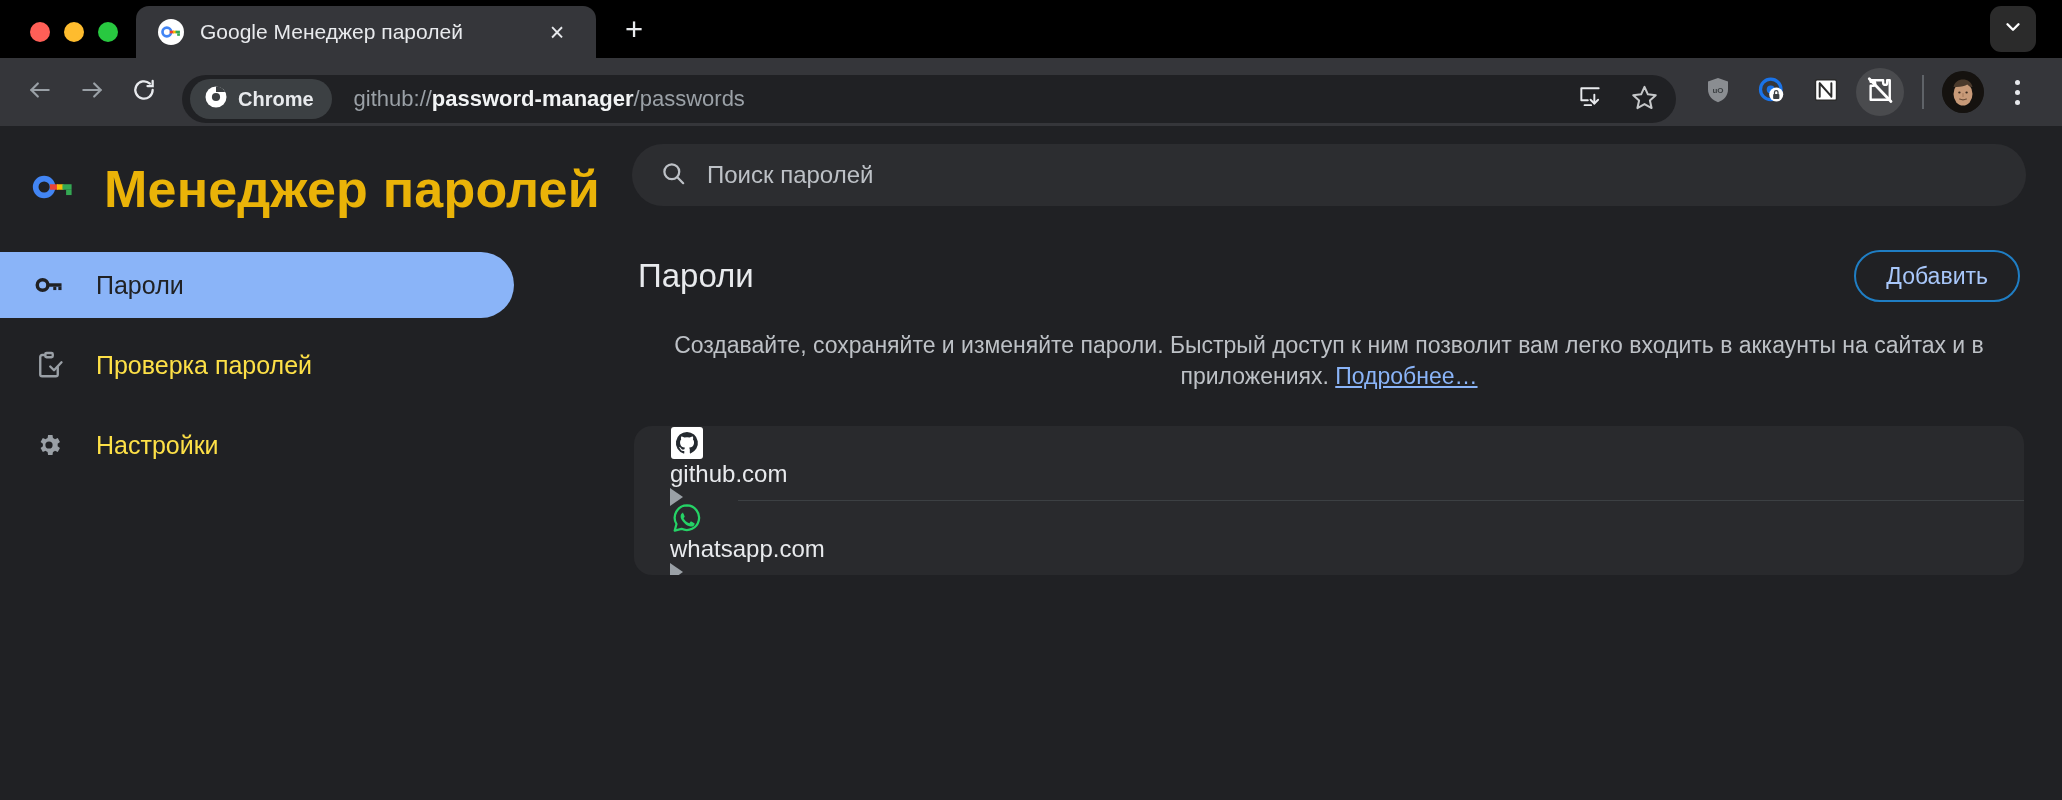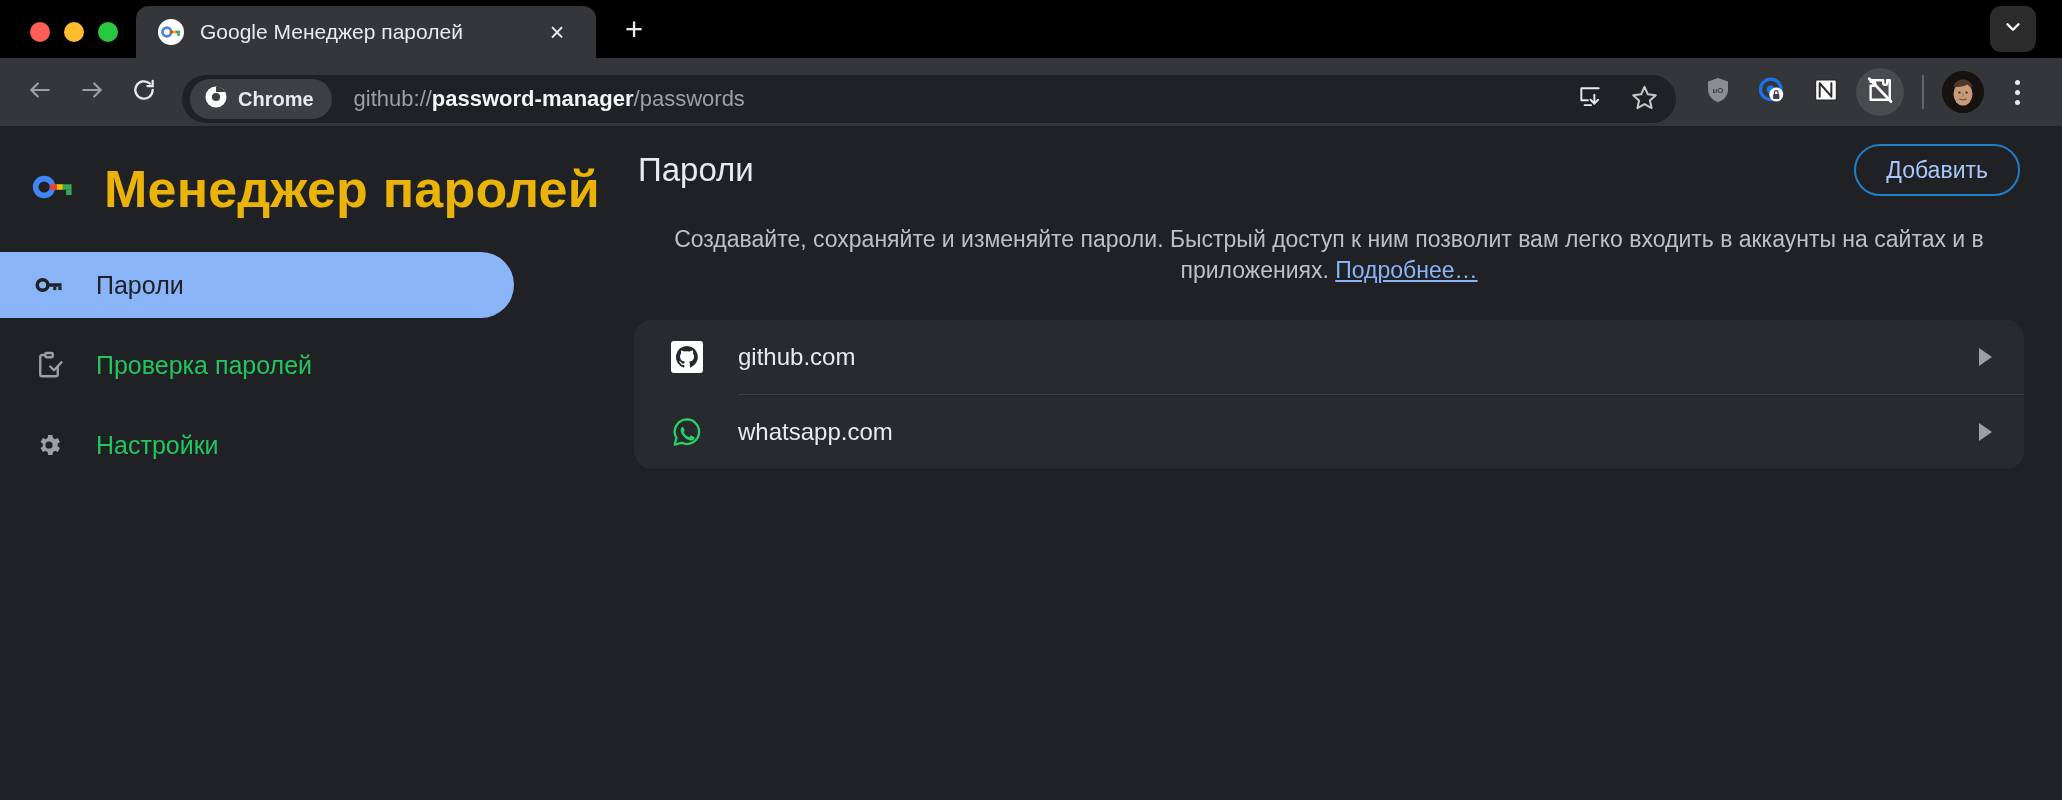--- a/index.html
+++ b/index.html
@@ -182,21 +182,21 @@
     letter-spacing: 0.2px;
   }
   .nav { margin-top: 18px; }
   .nav-item {
     display: flex; align-items: center;
     gap: 30px;
     height: 66px;
     padding-left: 32px;
     margin-right: 118px;
     border-radius: 0 33px 33px 0;
-    color: #22c55e;
+    color: #fde047;
     font-size: 25px;
   }
   .nav-item + .nav-item { margin-top: 14px; }
   .nav-item.selected {
     background: #8AB4F8;
     color: #202124;
     font-weight: normal;
   }
   .nav-icon { width: 34px; height: 34px; display: flex; align-items: center; justify-content: center; flex: none; }
 
@@ -254,25 +254,26 @@
     color: #8AB4F8;
     text-decoration: underline;
   }
   .card {
     margin-top: 34px;
     background: #292A2D;
     border-radius: 18px;
     overflow: hidden;
   }
   .row {
-    display: flex; align-items: center;
+    display: flex; 
     height: 74px;
     padding: 0 32px 0 36px;
     gap: 0;
     position: relative;
+    flex-direction: column;
   }
   .row-icon {
     width: 34px; height: 34px;
     flex: none;
     display: flex; align-items: center; justify-content: center;
     margin-right: 34px;
   }
   .row-label {
     color: #E8EAED;
     font-size: 24px;
@@ -502,20 +503,29 @@
             <path d="M19.4 13a7.8 7.8 0 0 0 0-2l2-1.6-1.9-3.3-2.4 1a7.6 7.6 0 0 0-1.7-1l-.4-2.6h-3.8l-.4 2.6a7.6 7.6 0 0 0-1.7 1l-2.4-1L4.8 9.4 6.8 11a7.8 7.8 0 0 0 0 2l-2 1.6 1.9 3.3 2.4-1a7.6 7.6 0 0 0 1.7 1l.4 2.6h3.8l.4-2.6a7.6 7.6 0 0 0 1.7-1l2.4 1 1.9-3.3zM12 15.1A3.1 3.1 0 1 1 15.1 12 3.1 3.1 0 0 1 12 15.1z"></path>
           </svg>
         </span>
         <span>Настройки</span>
       </div>
     </div>
   </div>
 
   <div class="main">
 
+    <div class="searchbar">
+      <span>
+        <svg width="27" height="27" viewBox="0 0 24 24" fill="none" stroke="#BDC1C6" stroke-width="2" stroke-linecap="round">
+          <circle cx="10.5" cy="10.5" r="6.6"></circle>
+            <line x1="15.4" y1="15.4" x2="20.6" y2="20.6"></line>
+        </svg>
+      </span>
+      <span class="search-placeholder">Поиск паролей</span>
+    </div>
 
     <div class="main-inner">
       <div class="head-row">
         <span class="page-title">Пароли</span>
         <button class="add-btn">Добавить</button>
       </div>
 
       <p class="desc">
         <span>Создавайте, сохраняйте и изменяйте пароли. Быстрый доступ к ним позволит вам легко входить в аккаунты на сайтах и в приложениях. </span><a href="#">Подробнее…</a>
       </p>

